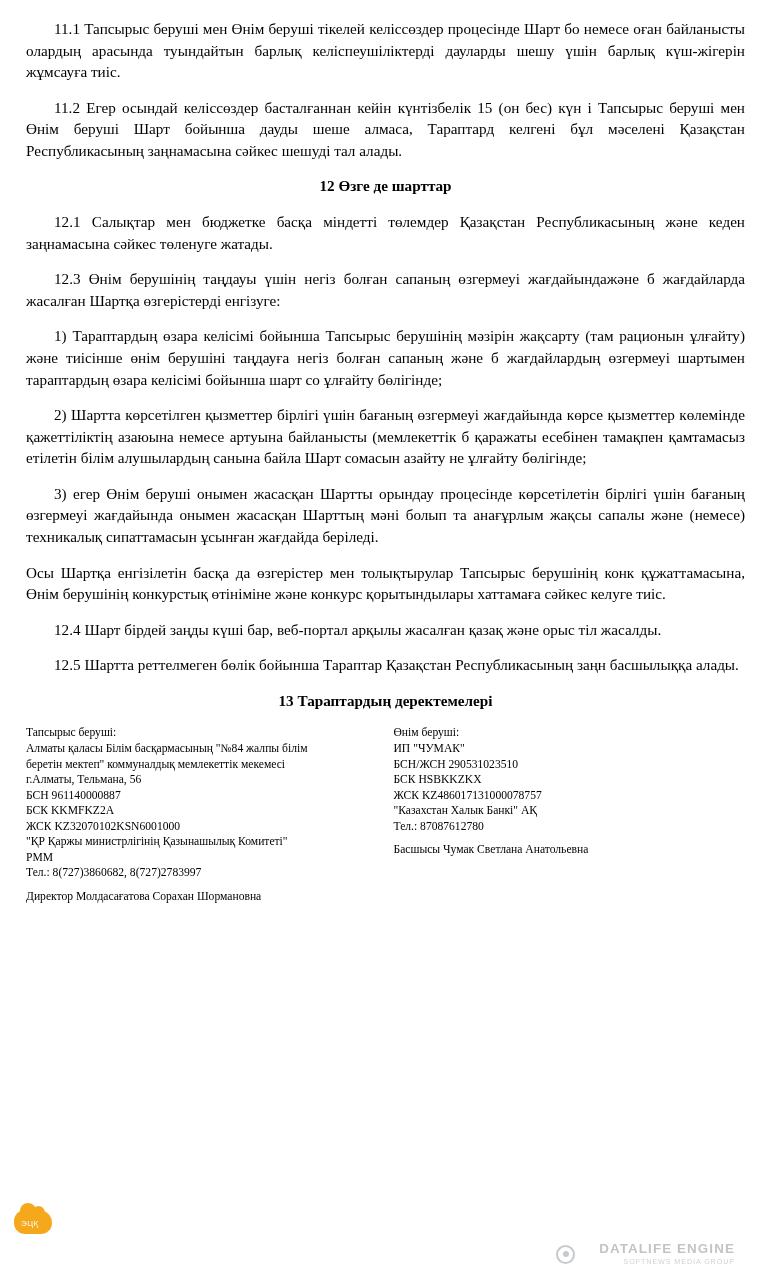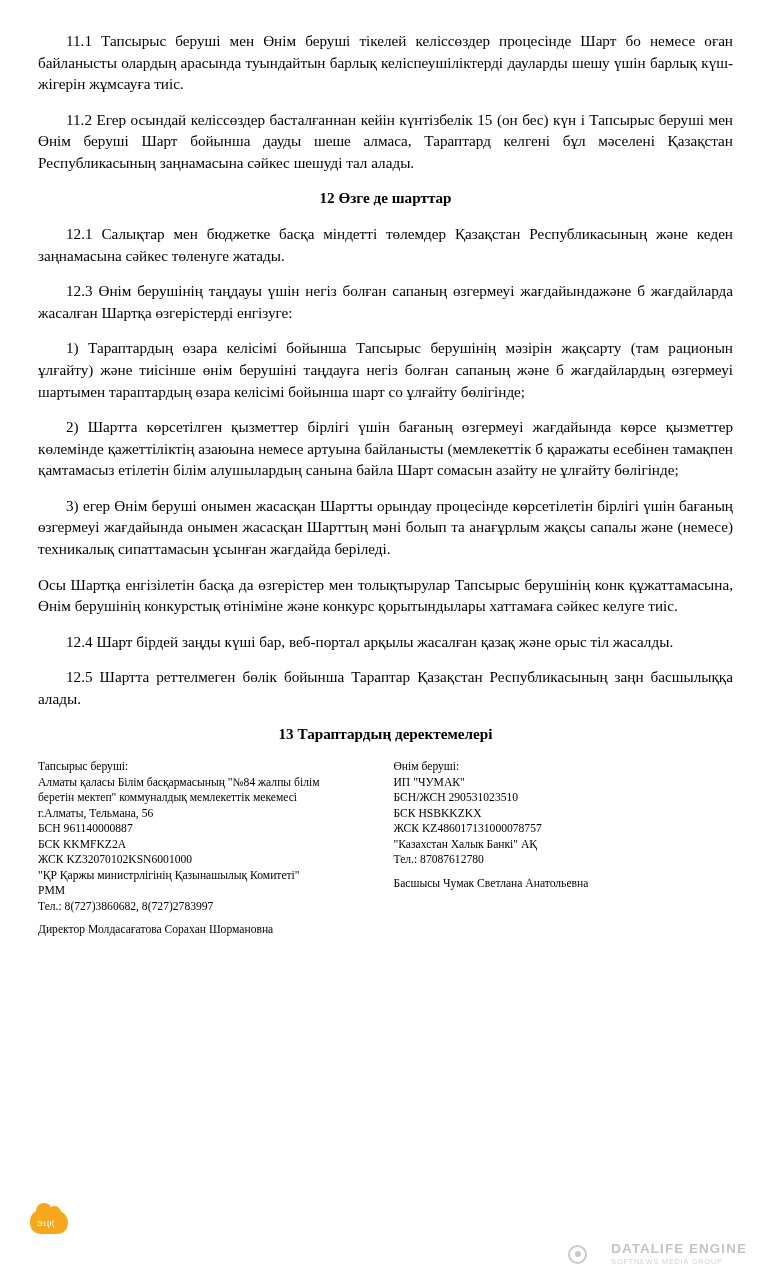--- a/index.html
+++ b/index.html
@@ -12,21 +12,21 @@
     height: 1280px;
     font-family: "Liberation Serif", serif;
     color: #000000;
     overflow: hidden;
     position: relative;
   }
   .page {
     position: relative;
     width: 763px;
     height: 1280px;
-    padding: 12px;
+    padding: 0;
     box-sizing: border-box;
   }
   .doc-body {
     padding: 18px 0 0 0;
   }
   p.para {
     margin: 0 0 14px 0;
     padding: 0 18px 0 26px;
     font-size: 15.2px;
     line-height: 1.42;
@@ -75,21 +75,21 @@
     line-height: 1.32;
     text-align: justify;
   }
   .footer-note .fn-text {
     display: block;
     padding-left: 36px;
     white-space: pre-line;
   }
   .logo-badge {
     position: absolute;
-    left: 30px;
+    left: 14px;
     bottom: 42px;
     width: 40px;
     height: 32px;
   }
   .logo-badge .cloud {
     position: absolute;
     left: 0;
     top: 4px;
     width: 38px;
     height: 24px;
@@ -120,26 +120,27 @@
     position: absolute;
     left: 7px;
     top: 13px;
     font-family: "Liberation Sans", sans-serif;
     font-size: 8px;
     color: #ffffff;
     letter-spacing: 0.4px;
   }
   .watermark {
     position: absolute;
-    right: 16px;
+    right: 28px;
     bottom: 14px;
     display: flex;
     align-items: center;
     gap: 24px;
     opacity: 0.55;
+    text-align: right;
   }
   .watermark .wm-icon {
     width: 19px;
     height: 19px;
     border-radius: 50%;
     border: 2.4px solid #9aa0a6;
     position: relative;
     box-sizing: border-box;
   }
   .watermark .wm-icon:after {

